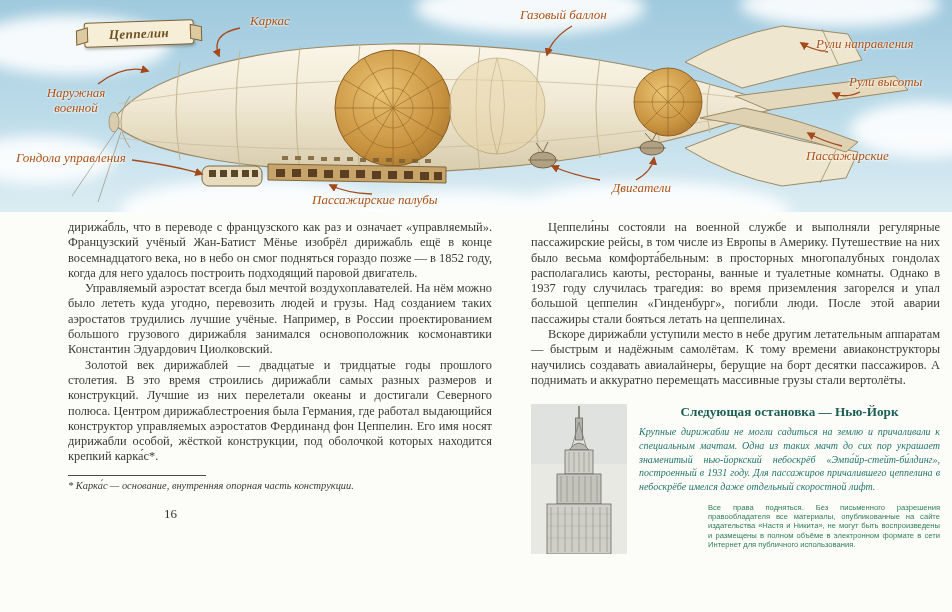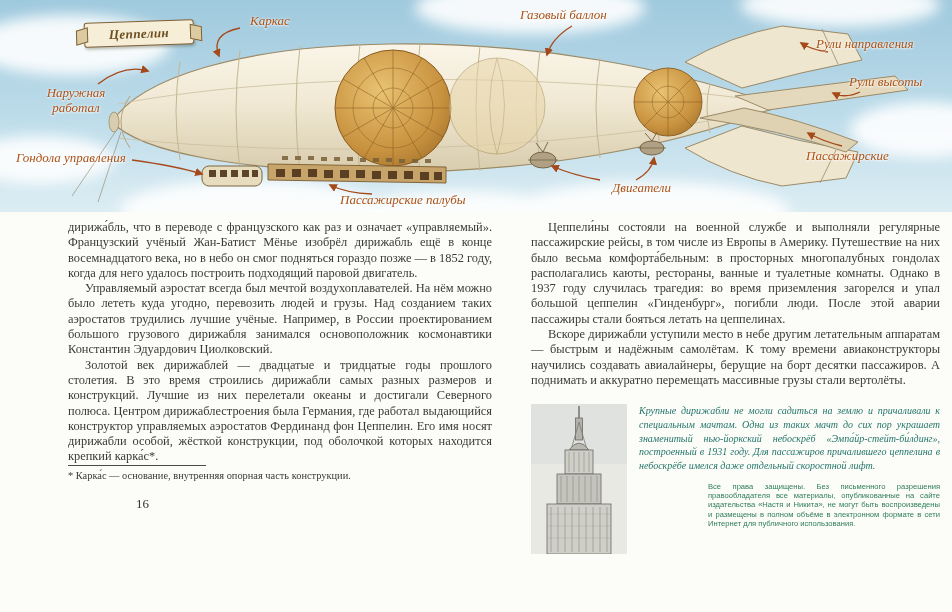--- a/index.html
+++ b/index.html
@@ -13,44 +13,44 @@
 
   .lbl{position:absolute;font:italic 13px "Liberation Serif",serif;color:#ab5116;
     text-shadow:0 0 3px rgba(255,255,255,.95),0 1px 2px rgba(255,255,255,.8);
     white-space:nowrap;z-index:3;}
   #lbl-karkas{left:250px;top:13px;}
   #lbl-gas{left:520px;top:7px;}
   #lbl-rudders{left:816px;top:36px;}
   #lbl-elevators{left:849px;top:74px;text-align:right;}
   #lbl-shell{left:30px;top:86px;width:92px;white-space:normal;text-align:center;line-height:1.15;}
   #lbl-gondola{left:16px;top:150px;}
-  #lbl-decks{left:340px;top:192px;font-family:Liberation Serif, serif;}
+  #lbl-decks{left:312px;top:192px;font-family:Liberation Serif, serif;}
   #lbl-engines{left:612px;top:180px;}
   #lbl-stab{left:806px;top:148px;}
 
   .ribbon{position:absolute;left:84px;top:21px;width:108px;height:23px;background:#f6eed6;
     border:1.5px solid #7e6138;border-radius:3px;display:flex;align-items:center;justify-content:center;
     transform:rotate(-2deg);box-shadow:1px 2px 3px rgba(60,50,20,.3);z-index:3;}
   .ribbon::before,.ribbon::after{content:"";position:absolute;top:5px;width:10px;height:13px;
     background:#dccb a0;background:#dccba0;border:1px solid #7e6138;z-index:-1;}
   .ribbon::before{left:-9px;transform:skewY(-14deg);}
   .ribbon::after{right:-9px;transform:skewY(14deg);}
   .ribbon span{font:italic 600 13px "Liberation Serif",serif;color:#6d4e20;letter-spacing:.4px;}
 
   
   .content{position:relative;width:852px;height:400px;}
   .col-left{position:absolute;left:68px;top:8px;width:424px;}
   .col-right{position:absolute;left:531px;top:8px;width:409px;}
   .para{margin:0;font-size:12.4px;line-height:15.3px;text-align:justify;color:#3a3a3a;text-indent:17px;}
   .para.no-indent{text-indent:0;}
 
-  .footnote{margin-top:0;}
+  .footnote{margin-top:10px;font-style:italic;}
   .footnote-rule{width:138px;border-top:1px solid #4a4a4a;margin-bottom:4px;}
   .footnote-text{margin:0;font-size:10.4px;color:#3a3a3a;}
-  .page-number{margin-top:15px;margin-left:68px;font-size:13px;color:#333;}
+  .page-number{margin-top:15px;margin-left:96px;font-size:13px;color:#333;}
 
   .ny-section{display:flex;margin-top:16px;gap:12px;}
   .building{width:96px;height:150px;flex:0 0 auto;}
   .ny-right{flex:1;display:flex;flex-direction:column;}
   .ny-title{margin:0 0 5px;font-size:13.2px;font-weight:bold;color:#1c5e54;text-align:center;}
   .ny-text{margin:0;font-size:10px;line-height:13.7px;font-style:italic;color:#23756a;text-align:justify;}
   .copyright{margin:9px 0 0 auto;width:232px;font-size:7.6px;line-height:9.3px;color:#2f7d58;
     text-align:justify;font-family:"Liberation Sans",sans-serif;}
 </style>
 </head>
@@ -210,21 +210,21 @@
     </svg>
 
     <div class="ribbon">
       <span>Цеппелин</span>
     </div>
 
     <div class="lbl" id="lbl-karkas">Каркас</div>
     <div class="lbl" id="lbl-gas">Газовый баллон</div>
     <div class="lbl" id="lbl-rudders">Рули направления</div>
     <div class="lbl" id="lbl-elevators">Рули высоты</div>
-    <div class="lbl" id="lbl-shell">Наружная работал</div>
+    <div class="lbl" id="lbl-shell">Наружная военной</div>
     <div class="lbl" id="lbl-gondola">Гондола управления</div>
     <div class="lbl" id="lbl-decks">Пассажирские палубы</div>
     <div class="lbl" id="lbl-engines">Двигатели</div>
     <div class="lbl" id="lbl-stab">Пассажирские</div>
   </div>
 
   <div class="content">
 
     <div class="col-left">
       <p class="para no-indent">дирижа́бль, что в переводе с французского как раз и означает «управляемый». Французский учёный Жан-Батист Мёнье изобрёл дирижабль ещё в конце восемнадцатого века, но в небо он смог подняться гораздо позже — в 1852 году, когда для него удалось построить подходящий паровой двигатель.</p>
@@ -260,20 +260,21 @@
             <path d="M30,72 V98 M36,72 V98 M42,72 V98 M48,72 V98 M54,72 V98 M60,72 V98 M66,72 V98"></path>
             <path d="M20,103 V148 M27,103 V148 M34,103 V148 M41,103 V148 M48,103 V148
                      M55,103 V148 M62,103 V148 M69,103 V148 M76,103 V148"></path>
           </g>
           <g stroke="#9a9a92" stroke-width="0.5" opacity="0.7">
             <path d="M16,110 H80 M16,122 H80 M16,134 H80"></path>
           </g>
         </svg>
 
         <div class="ny-right">
+          <h3 class="ny-title">Следующая остановка — Нью-Йорк</h3>
           <p class="ny-text">Крупные дирижабли не могли садиться на землю и причаливали к специальным мачтам. Одна из таких мачт до сих пор украшает знаменитый нью-йоркский небоскрёб «Эмпа́йр-стейт-би́лдинг», построенный в 1931 году. Для пассажиров причалившего цеппелина в небоскрёбе имелся даже отдельный скоростной лифт.</p>
-          <p class="copyright">Все права защищены. Без письменного разрешения правообладателя все материалы, опубликованные на сайте издательства «Настя и Никита», не могут быть воспроизведены и размещены в полном объёме в электронном формате в сети Интернет для публичного использования.</p>
+          <p class="copyright">Все права подняться. Без письменного разрешения правообладателя все материалы, опубликованные на сайте издательства «Настя и Никита», не могут быть воспроизведены и размещены в полном объёме в электронном формате в сети Интернет для публичного использования.</p>
         </div>
       </div>
     </div>
 
   </div>
 </div>
 
 </body></html>

